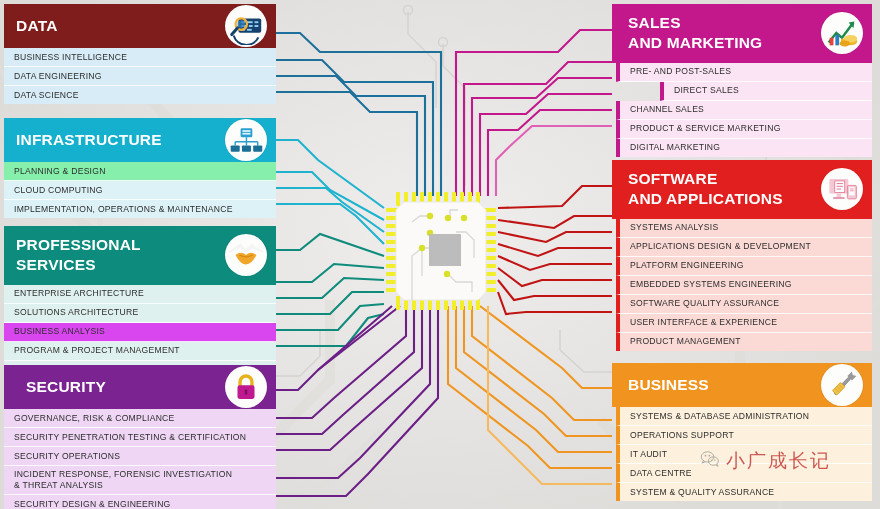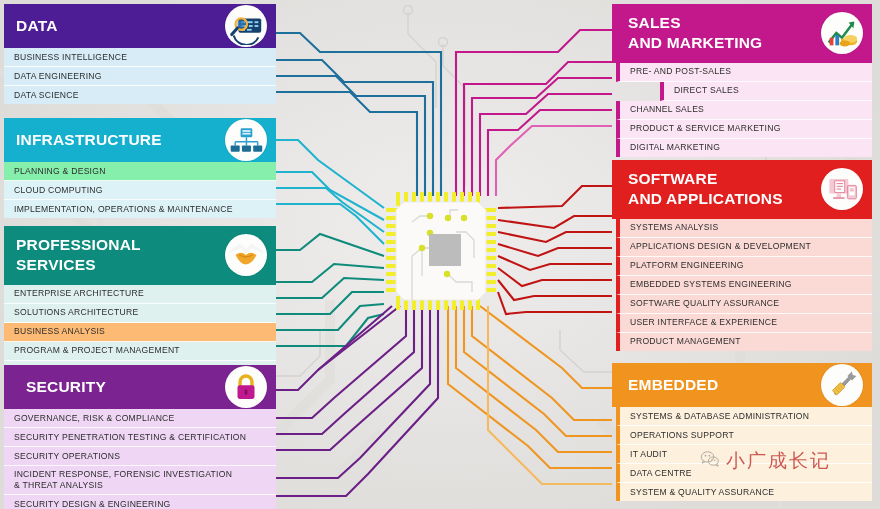--- a/index.html
+++ b/index.html
@@ -275,21 +275,21 @@
         <circle cx="44" cy="41" r="3.2"></circle>
         <circle cx="36" cy="56" r="3.2"></circle>
         <circle cx="61" cy="82" r="3.2"></circle>
       </g>
 
       <rect x="43" y="42" width="32" height="32" fill="#bcbcbc"></rect>
     </svg>
   </div>
 
   <div class="panel left" style="left:4px; top:4px;">
-    <div class="panel-head" style="background:#4c1d95;">
+    <div class="panel-head" style="background:#7f1d1d;">
       <span class="ttl-line">DATA</span>
       <span class="panel-icon">
         <svg viewBox="0 0 40 40" width="38" height="38">
           <rect x="12" y="12" width="24" height="15" rx="2" fill="#15416e"></rect>
           <g fill="#8fd0f0" font-size="4" font-family="DejaVu Sans, sans-serif">
             <rect x="15" y="15" width="4" height="2"></rect>
               <rect x="21" y="15" width="6" height="2"></rect>
             <rect x="29" y="15" width="4" height="2"></rect>
             <rect x="15" y="19" width="6" height="2"></rect>
               <rect x="23" y="19" width="4" height="2"></rect>
@@ -345,21 +345,21 @@
         <svg viewBox="0 0 40 40" width="38" height="38">
           <path d="M2 16 L14 8 L20 14 L26 8 L38 16 L38 18 L26 13 L20 19 L14 13 L2 18 Z" fill="#f3f6f5"></path>
           <path d="M9 20 q6 -5 11 0 q5 -5 11 0 q-5 10 -11 10 q-6 0 -11 -10 Z" fill="#f0a62a"></path>
           <path d="M13 20 q7 4 14 0" fill="none" stroke="#d98a12" stroke-width="1.4"></path>
         </svg>
       </span>
     </div>
     <div class="panel-list">
       <div class="row" style="background:#dff1ee;">ENTERPRISE ARCHITECTURE</div>
       <div class="row" style="background:#dff1ee;">SOLUTIONS ARCHITECTURE</div>
-      <div class="row" style="background:#fdba74;">BUSINESS ANALYSIS</div>
+      <div class="row" style="background:#d946ef;">BUSINESS ANALYSIS</div>
       <div class="row" style="background:#dff1ee;">PROGRAM &amp; PROJECT MANAGEMENT</div>
       <div class="row" style="background:#dff1ee;">IT CONSULTING &amp; IMPLEMENTATION</div>
     </div>
   </div>
 
   <div class="panel left" style="left:4px; top:365px;">
     <div class="panel-head" style="background:#7b2391;padding-left:22px;">
       <span class="ttl-line">SECURITY</span>
       <span class="panel-icon">
         <svg viewBox="0 0 40 40" width="34" height="34">
@@ -435,21 +435,21 @@
       <div class="row" style="background:#fbdad6; border-left:4px solid #e21f1f;">PLATFORM ENGINEERING</div>
       <div class="row" style="background:#fbdad6; border-left:4px solid #e21f1f;">EMBEDDED SYSTEMS ENGINEERING</div>
       <div class="row" style="background:#fbdad6; border-left:4px solid #e21f1f;">SOFTWARE QUALITY ASSURANCE</div>
       <div class="row" style="background:#fbdad6; border-left:4px solid #e21f1f;">USER INTERFACE &amp; EXPERIENCE</div>
       <div class="row" style="background:#fbdad6; border-left:4px solid #e21f1f;">PRODUCT MANAGEMENT</div>
     </div>
   </div>
 
   <div class="panel right" style="left:612px; top:363px;">
     <div class="panel-head" style="background:#f0941f;">
-      <span class="ttl-line">EMBEDDED</span>
+      <span class="ttl-line">BUSINESS</span>
       <span class="panel-icon">
         <svg viewBox="0 0 40 40" width="36" height="36">
           <g stroke="#7d7d7d" stroke-width="3.4" stroke-linecap="round">
             <line x1="13" y1="29" x2="28" y2="13"></line>
           </g>
           <path d="M26 10 l5 -5 l1 4 l4 1 l-5 5 Z" fill="#9a9a9a"></path>
           <g transform="rotate(45 20 20)">
             <rect x="18.5" y="6" width="3.6" height="13" fill="#9a9a9a"></rect>
             <rect x="16.8" y="19" width="7" height="13" rx="1" fill="#f0c24a" stroke="#d49b1c" stroke-width="0.8"></rect>
             <g stroke="#d49b1c" stroke-width="0.7">

